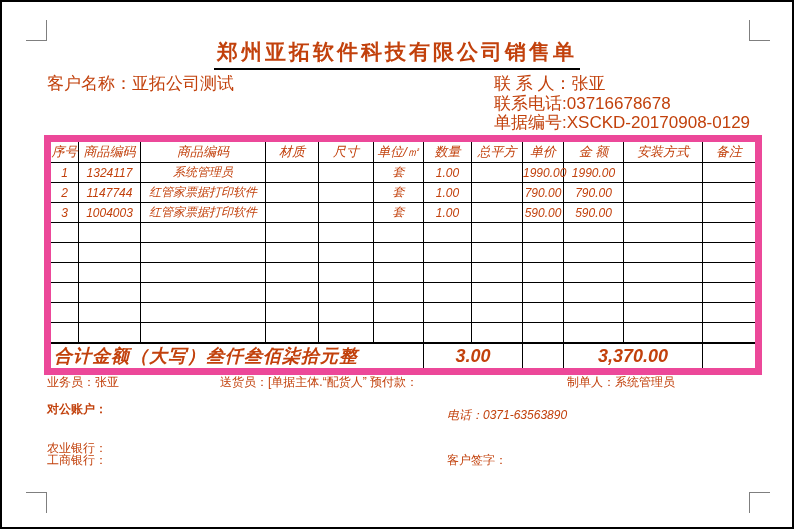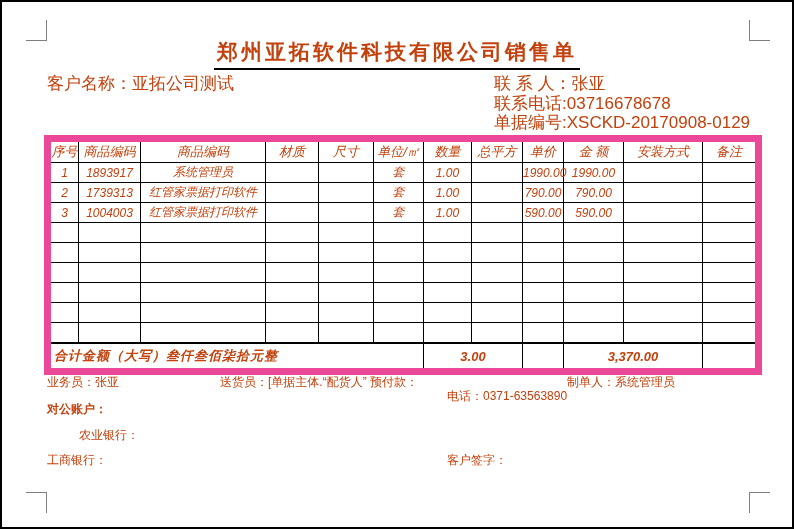--- a/index.html
+++ b/index.html
@@ -41,21 +41,21 @@
   .sales-table th,.sales-table td{
     border:1px solid #000;
     padding:0;margin:0;
     text-align:center;vertical-align:middle;
     white-space:nowrap;overflow:visible;
   }
   .sales-table th{font-weight:normal;font-size:13px;height:20px;}
   .sales-table td{font-size:12px;height:19px;}
   .sales-table .total-row td{
     border-top:2px solid #000;
-    font-weight:bold;font-size:13px;height:24px;
+    font-weight:bold;font-size:18px;height:24px;
   }
   .sales-table .total-label{text-align:left;padding-left:3px;letter-spacing:1px;}
 
   .foot{position:absolute;font-size:12px;white-space:nowrap;}
 </style>
 </head>
 <body>
 
 <div class="page">
 
@@ -105,35 +105,35 @@
           <th>总平方</th>
           <th>单价</th>
           <th>金 额</th>
           <th>安装方式</th>
           <th>备注</th>
         </tr>
     </thead>
     <tbody id="body-rows">
         <tr>
           <td>1</td>
-          <td>1893917</td>
+          <td>1324117</td>
           <td>系统管理员</td>
           <td></td>
           <td></td>
           <td>套</td>
           <td>1.00</td>
           <td></td>
           <td>1990.00</td>
           <td>1990.00</td>
           <td></td>
           <td></td>
         </tr>
         <tr>
           <td>2</td>
-          <td>1739313</td>
+          <td>1147744</td>
           <td>红管家票据打印软件</td>
           <td></td>
           <td></td>
           <td>套</td>
           <td>1.00</td>
           <td></td>
           <td>790.00</td>
           <td>790.00</td>
           <td></td>
           <td></td>
@@ -246,20 +246,20 @@
         <td></td>
       </tr>
     </tfoot>
   </table>
 
   <span class="foot" style="left:45px;top:372px;">业务员：张亚</span>
   <span class="foot" style="left:565px;top:372px;">制单人：系统管理员</span>
   <span class="foot" style="left:218px;top:372px;">送货员：[单据主体.“配货人” 预付款：</span>
 
   <span class="foot" style="left:45px;top:399px;font-weight:bold;">对公账户：</span>
-  <span class="foot" style="left:445px;top:386px;">电话：0371-63563890</span>
-
-  <span class="foot" style="left:45px;top:425px;margin-left:32px;">农业银行：</span>
+  <span class="foot" style="left:445px;top:405px;font-style:italic;">电话：0371-63563890</span>
+
+  <span class="foot" style="left:45px;top:438px;">农业银行：</span>
 
   <span class="foot" style="left:45px;top:450px;">工商银行：</span>
   <span class="foot" style="left:445px;top:450px;">客户签字：</span>
 
 </div>
 
 </body></html>

